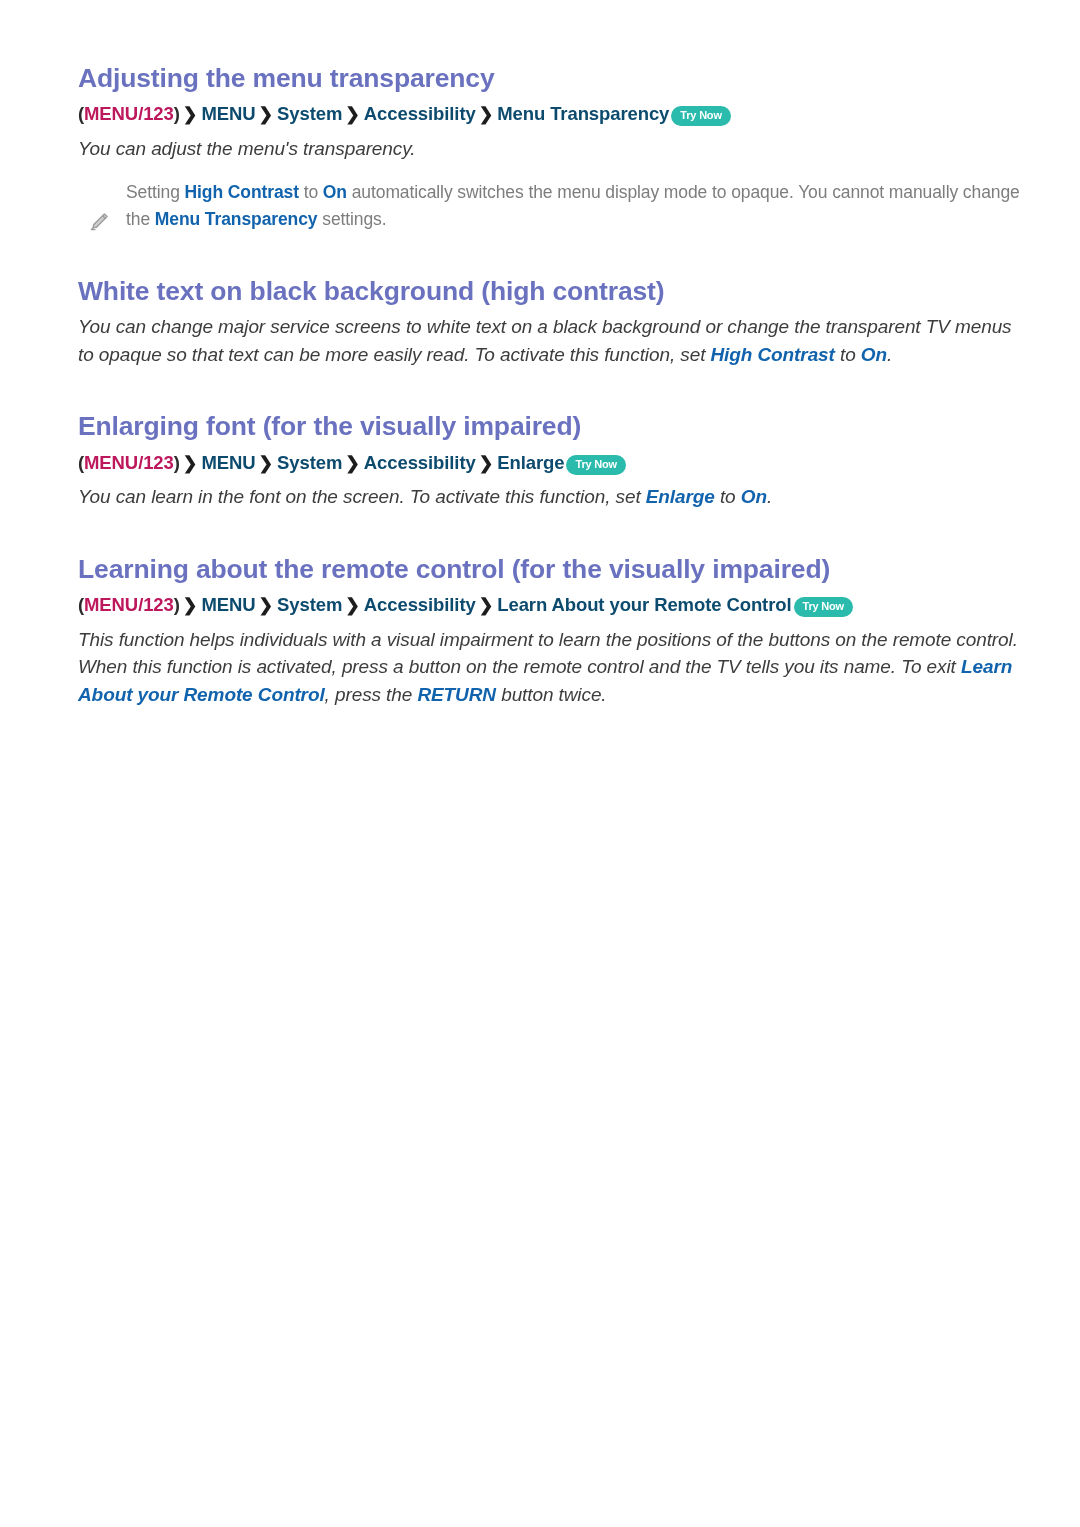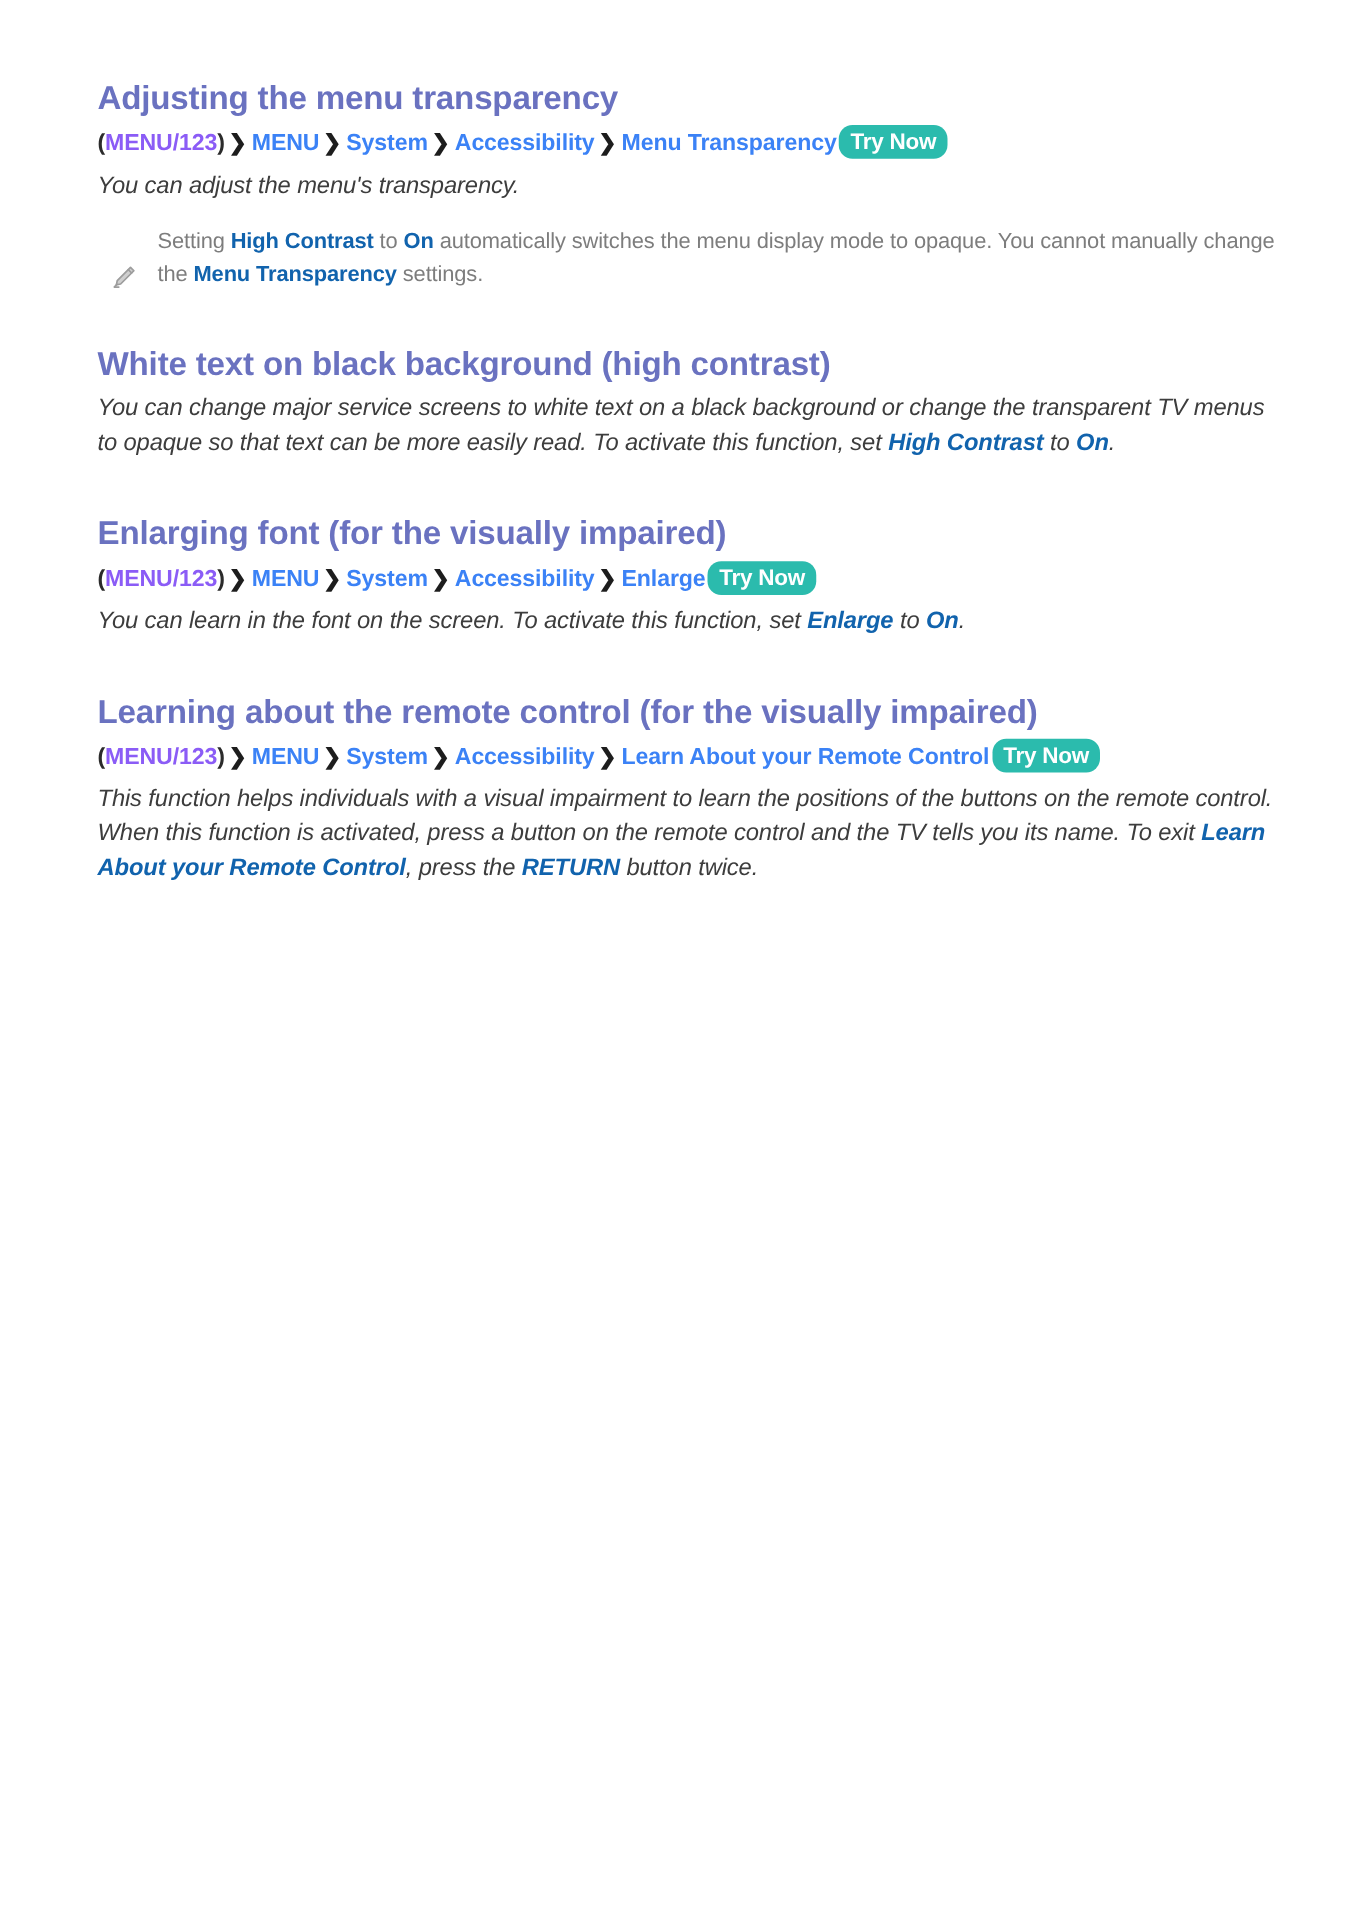--- a/index.html
+++ b/index.html
@@ -43,36 +43,36 @@
     line-height: 1.55;
     margin: 0 0 6px 0;
     color: #1a1a1a;
     letter-spacing: -0.1px;
   }
   .breadcrumb .paren {
     color: #2b2b2b;
     font-weight: bold;
   }
   .breadcrumb .menu123 {
-    color: #8b5cf6;
+    color: #be185d;
   }
   .breadcrumb .crumb {
-    color: #3b82f6;
+    color: #0c4a6e;
   }
   .breadcrumb .sep {
     color: #1d1d1d;
     font-weight: bold;
     padding: 0 4px 0 3px;
     font-size: 17.5px;
   }
   .try-now {
     display: inline-block;
     background: #2bbbad;
     color: #ffffff;
-    font-size: 18px;
+    font-size: 11px;
     font-weight: bold;
     line-height: 1;
     padding: 4px 9px 5px 9px;
     border-radius: 11px;
     margin-left: -3px;
     position: relative;
     top: -1px;
     letter-spacing: -0.2px;
   }
 

